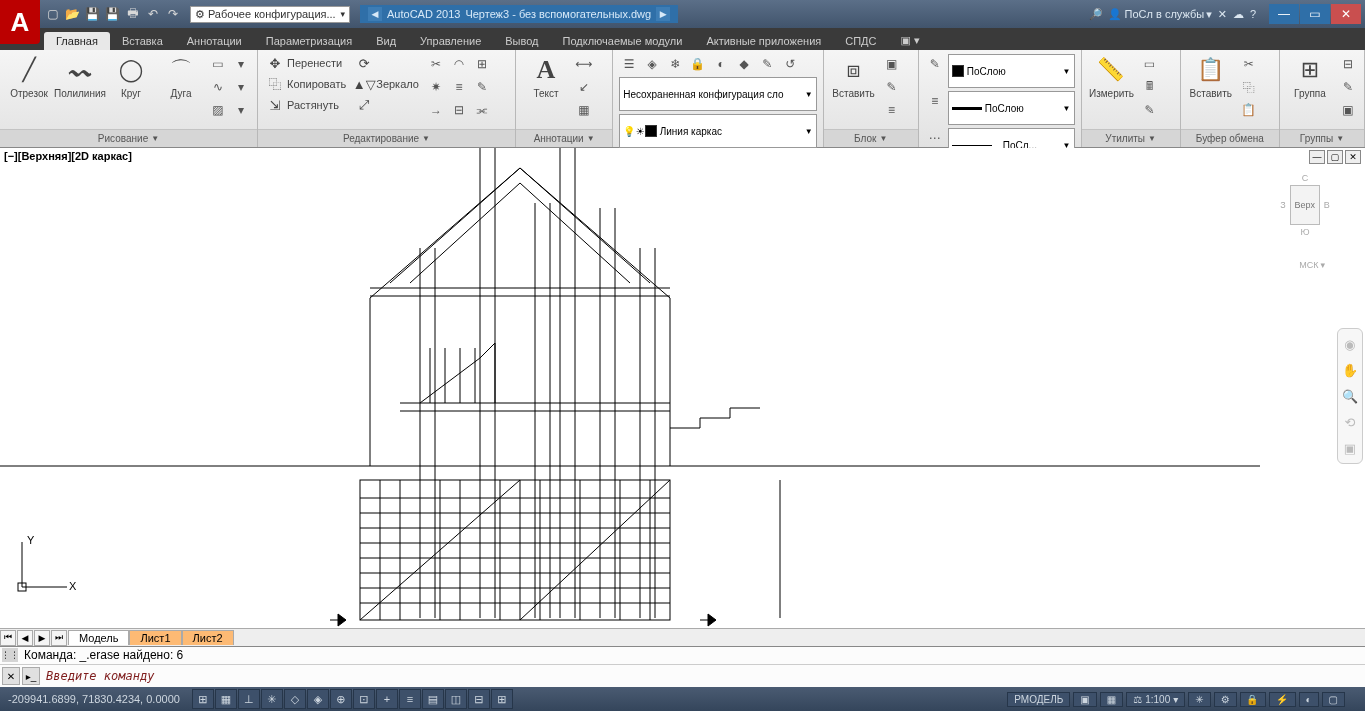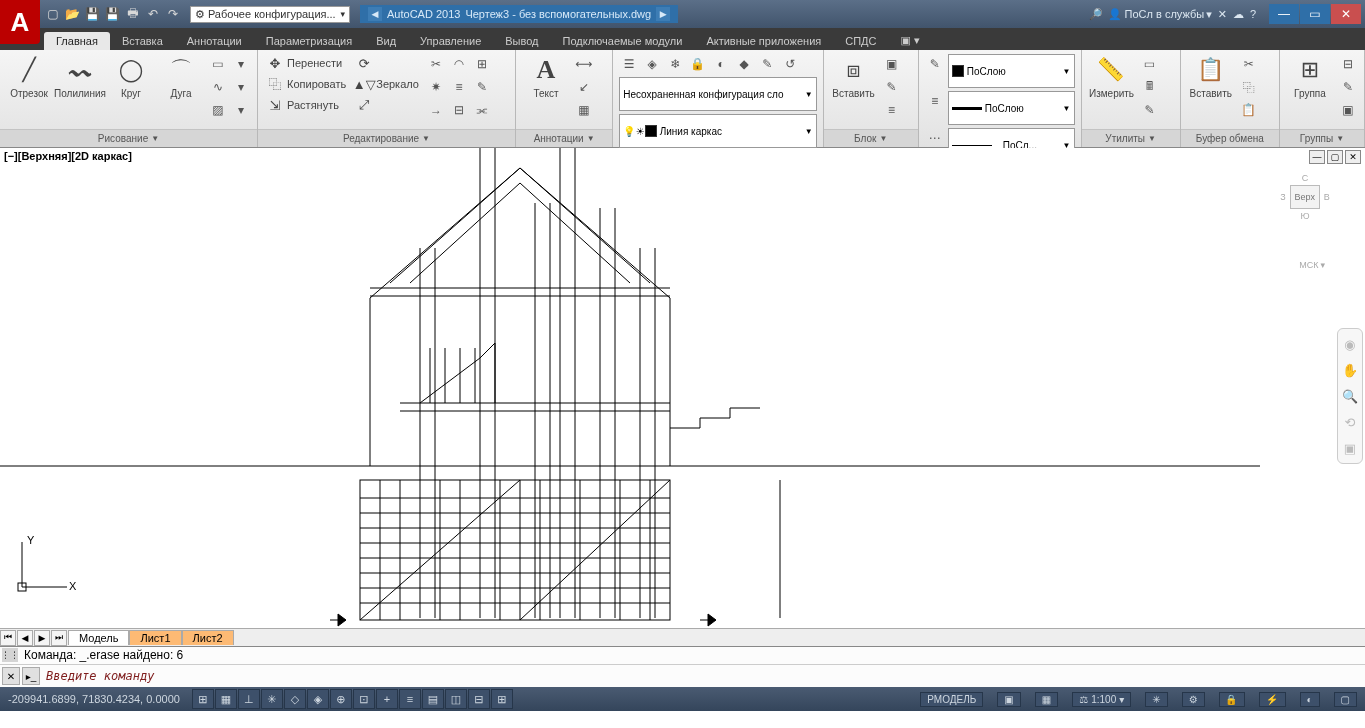--- a/index.html
+++ b/index.html
@@ -45,21 +45,21 @@
 .combo .dd{ margin-left:auto; font-size:8px; padding-left:3px;}
 
 
 .drawing-wrap{ position:relative; height:480px; background:#fff;}
 .viewport-label{ position:absolute; left:4px; top:2px; font-size:11px; font-weight:bold; color:#000;}
 .vp-controls{ position:absolute; right:4px; top:2px; display:flex; gap:2px;}
 .vp-controls span{ width:16px; height:14px; border:1px solid #888; background:#eee; font-size:9px; display:flex; align-items:center; justify-content:center; cursor:pointer;}
 .viewcube{ position:absolute; right:30px; top:25px; width:60px; height:60px; display:flex; flex-direction:column; align-items:center; font-size:9px; color:#aaa;}
 .viewcube .top{ margin-bottom:2px;}
 .viewcube .mid{ display:flex; align-items:center; gap:4px;}
-.viewcube .box{ width:30px; height:24px; border:1px solid #bbb; background:#f3f3f3; display:flex; align-items:center; justify-content:center; font-size:9px; color:#777;}
+.viewcube .box{ width:30px; height:40px; border:1px solid #bbb; background:#f3f3f3; display:flex; align-items:center; justify-content:center; font-size:9px; color:#777;}
 .viewcube .bot{ margin-top:2px;}
 .wcs{ position:absolute; right:40px; top:112px; font-size:9px; color:#aaa; display:flex; align-items:center; gap:2px;}
 .navbar-right{ position:absolute; right:2px; top:180px; width:26px; border:1px solid #ccc; background:#f7f7f7; border-radius:6px; display:flex; flex-direction:column; align-items:center; gap:8px; padding:6px 0;}
 .navbar-right .nb{ width:18px; height:18px; color:#bbb; font-size:13px; display:flex; align-items:center; justify-content:center; cursor:pointer;}
 .ucs{ position:absolute; left:12px; bottom:26px; font-size:11px;}
 .drawing-svg{ position:absolute; left:0; top:0;}
 
 
 .layout-row{ height:18px; background:#eee; border-top:1px solid #aaa; display:flex; align-items:center; font-size:11px;}
 .lr-btn{ width:16px; height:16px; border:1px solid #aaa; background:#f5f5f5; font-size:9px; display:flex; align-items:center; justify-content:center; cursor:pointer; margin-right:1px;}
@@ -73,21 +73,21 @@
 .cmd-hist .grip{ position:absolute; left:2px; top:1px; width:16px; height:14px; background:#d4d4d4; font-size:9px; display:flex; align-items:center; justify-content:center;}
 .cmd-input-row{ height:22px; background:#fcfcfc; display:flex; align-items:center; padding-left:2px;}
 .cmd-input-row .ci{ width:18px; height:18px; background:#e0e0e0; border:1px solid #aaa; font-size:10px; display:flex; align-items:center; justify-content:center; cursor:pointer; margin-right:2px;}
 .cmd-input{ flex:1; font-family:Consolas,monospace; font-size:12px; font-style:italic; color:#7f1d1d; padding:2px 4px;}
 
 
 .status{ height:24px; background:linear-gradient(#4a5b72,#34455b); display:flex; align-items:center; color:#cdd6df; font-size:11px;}
 .coords{ padding:0 8px; min-width:180px;}
 .sbtns{ display:flex; gap:1px; margin-left:4px;}
 .sbtn{ width:22px; height:20px; background:#3d506a; border:1px solid #26364a; display:flex; align-items:center; justify-content:center; font-size:11px; cursor:pointer;}
-.status-right{ margin-left:auto; display:flex; gap:14px; padding-right:8px;}
+.status-right{ margin-left:auto; display:flex; gap:3px; padding-right:20px;}
 .status-right .chip{ background:#3d506a; border:1px solid #26364a; padding:1px 6px; font-size:10px; display:flex; align-items:center; gap:3px; cursor:pointer;}
 </style>
 </head>
 <body>
 
 <div class="titlebar">
   <div class="a-logo">A</div>
   <div class="qat">
     <span class="qat-btn">▢</span>
     <span class="qat-btn">📂</span>

